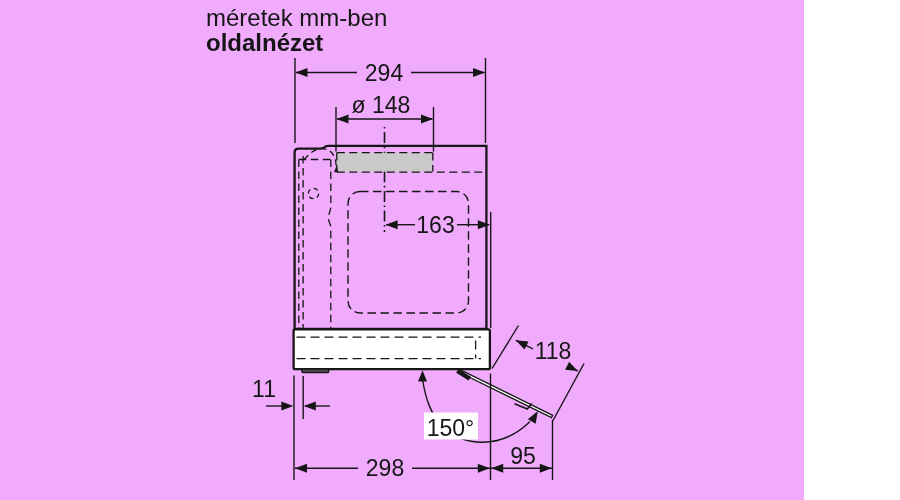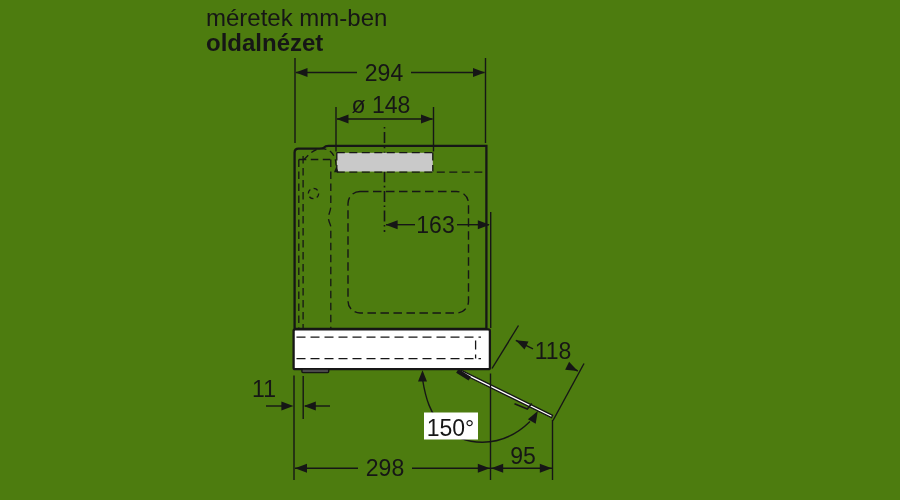--- a/index.html
+++ b/index.html
@@ -1,16 +1,16 @@
 <!DOCTYPE html>
 <html><head>
 <meta charset="utf-8">
 <style>
   html,body{margin:0;padding:0;background:#ffffff;}
-  .page{position:relative;width:900px;height:500px;background:#4d7c0f;overflow:hidden;
+  .page{position:relative;width:804px;height:500px;background:#f0abfc;overflow:hidden;
         font-family:"Liberation Sans",sans-serif;}
   svg text{font-family:"Liberation Sans",sans-serif;fill:#161616;}
 </style>
 </head>
 <body>
 <div class="page">
 <svg width="900" height="500" viewBox="0 0 900 500" xmlns="http://www.w3.org/2000/svg">
 
   <text x="206" y="25.5" font-size="24">méretek mm-ben</text>
 

